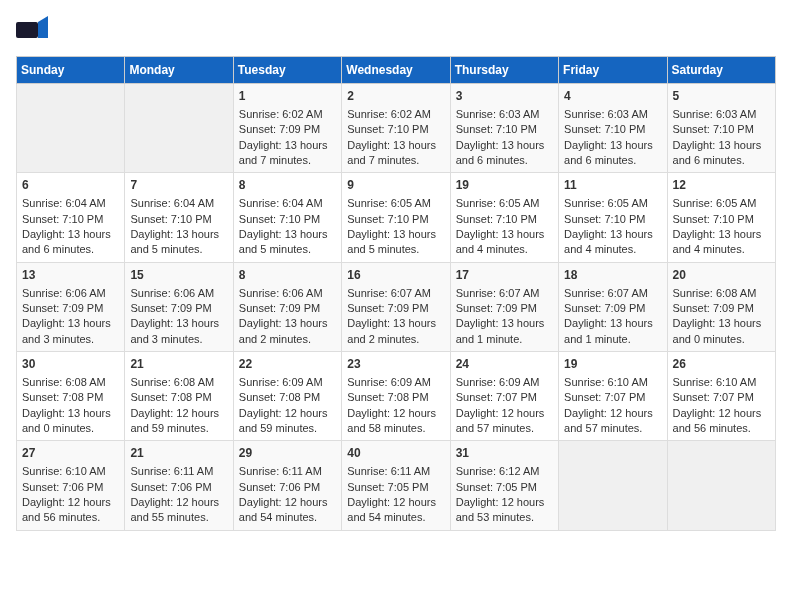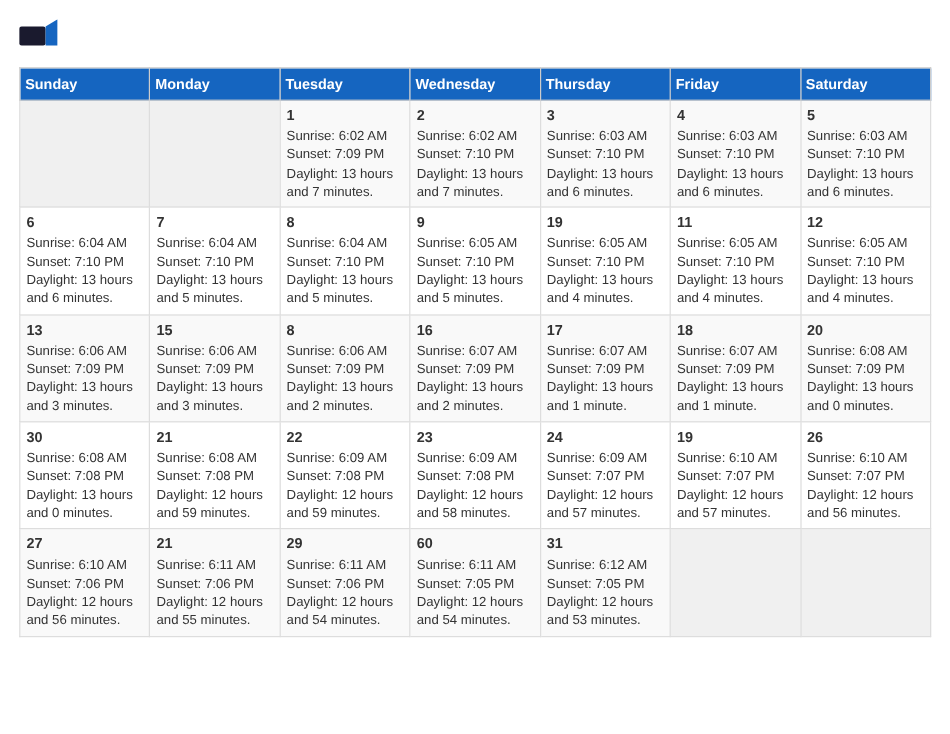--- a/index.html
+++ b/index.html
@@ -320,21 +320,21 @@
           <div>and 55 minutes.</div>
         </td>
         <td>
           <span class="day-num">29</span>
           <div>Sunrise: 6:11 AM</div>
           <div>Sunset: 7:06 PM</div>
           <div>Daylight: 12 hours</div>
           <div>and 54 minutes.</div>
         </td>
         <td>
-          <span class="day-num">60</span>
+          <span class="day-num">40</span>
           <div>Sunrise: 6:11 AM</div>
           <div>Sunset: 7:05 PM</div>
           <div>Daylight: 12 hours</div>
           <div>and 54 minutes.</div>
         </td>
         <td>
           <span class="day-num">31</span>
           <div>Sunrise: 6:12 AM</div>
           <div>Sunset: 7:05 PM</div>
           <div>Daylight: 12 hours</div>

